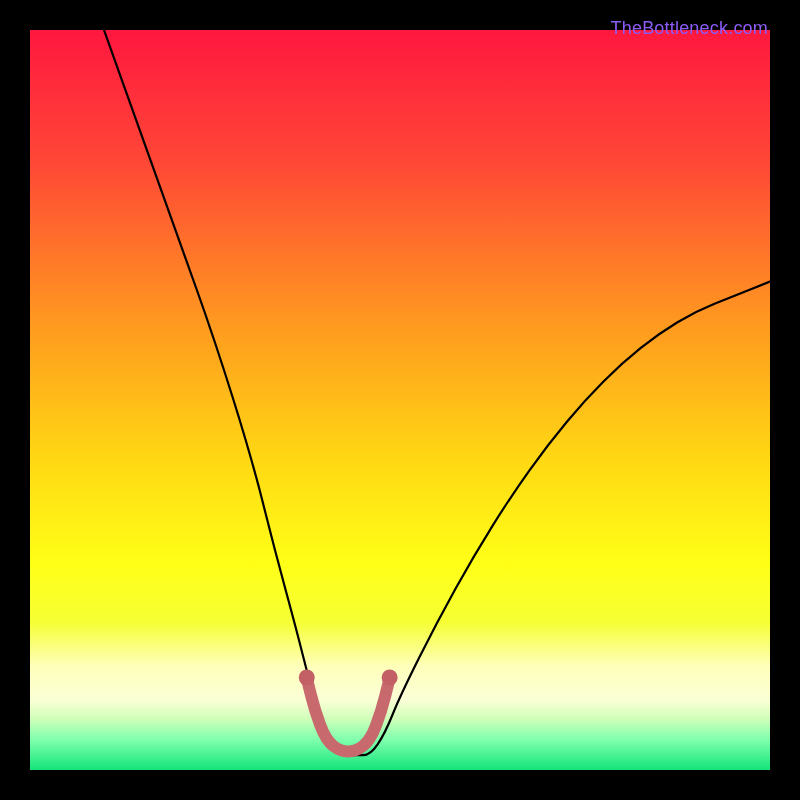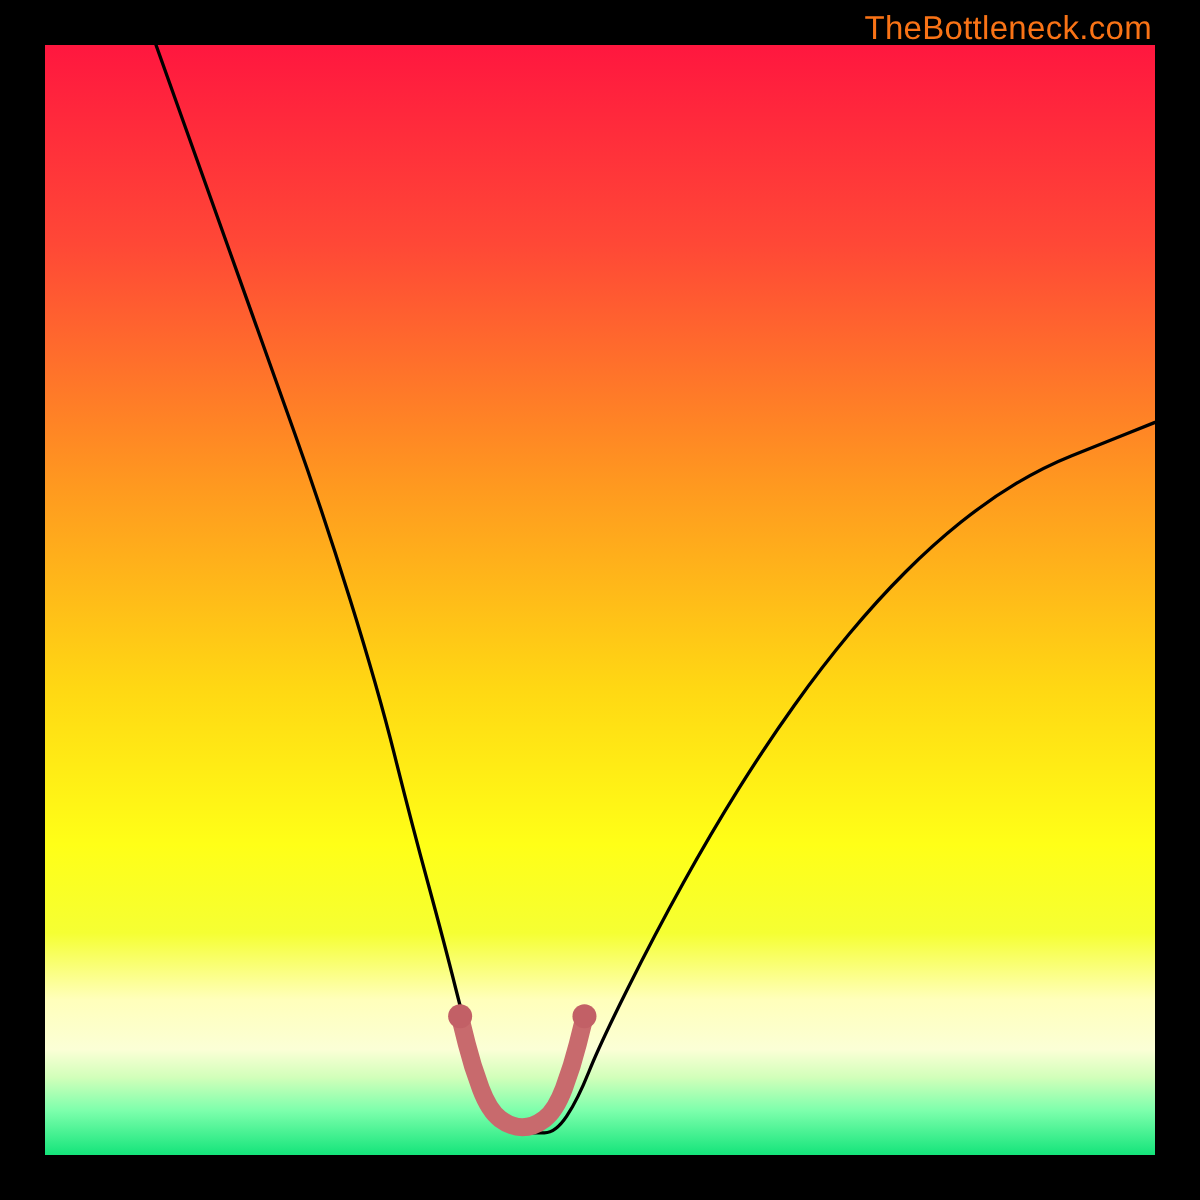--- a/index.html
+++ b/index.html
@@ -29,24 +29,24 @@
     position: absolute;
     inset: 0;
   }
   .gradient-fill svg {
     display: block;
     width: 100%;
     height: 100%;
   }
   .watermark {
     position: absolute;
-    top: 6px;
+    top: 18px;
     right: 32px;
-    color: #f97316;
-    font-size: 22px;
+    color: #8b5cf6;
+    font-size: 18px;
     font-weight: 500;
     letter-spacing: 0.2px;
     user-select: none;
   }
   .curve-layer {
     position: absolute;
     inset: 0;
   }
 </style>
 </head>

